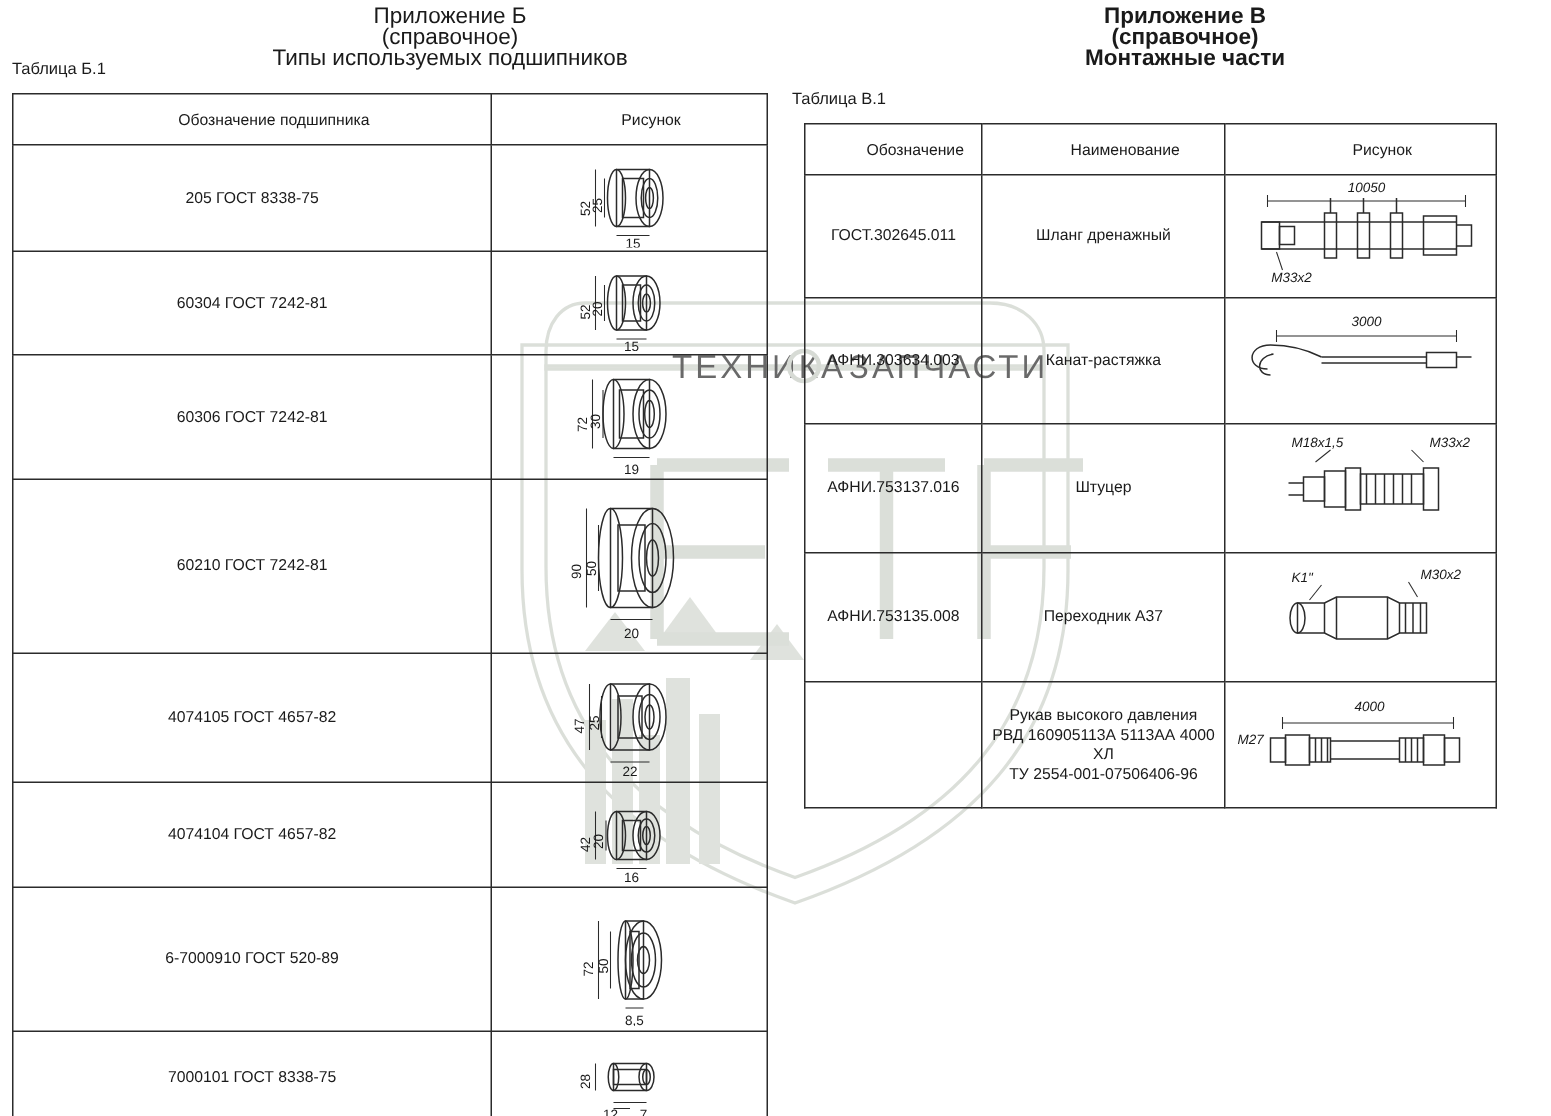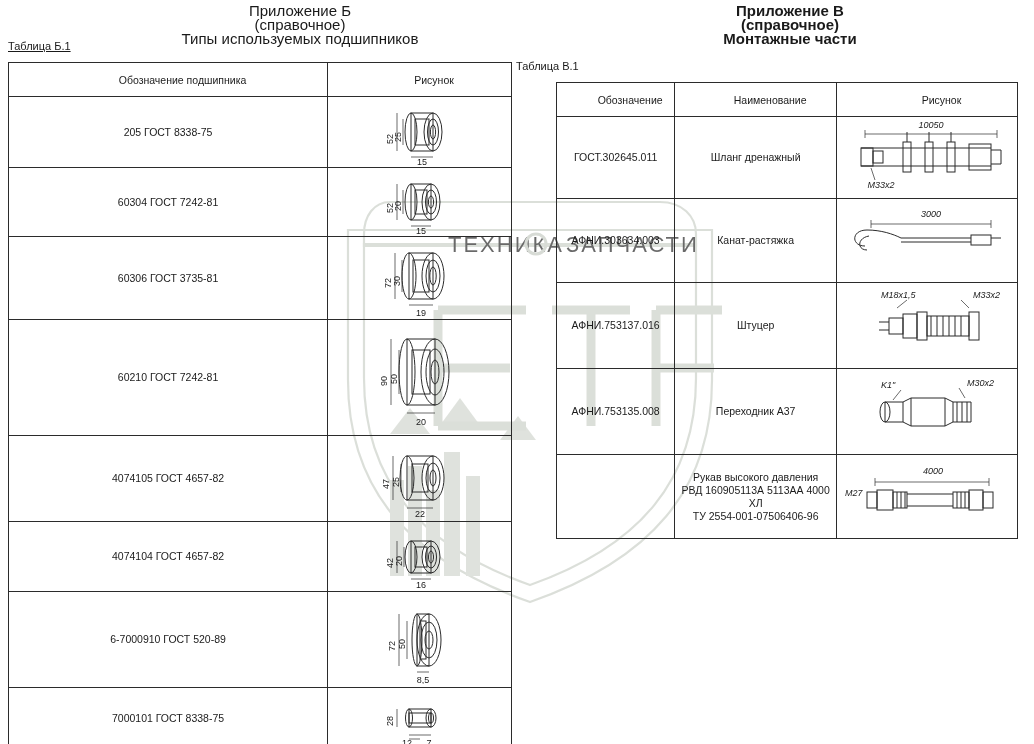--- a/index.html
+++ b/index.html
@@ -35,43 +35,43 @@
     white-space: pre-line;
   }
   #appendix-b-head { left: 140px; top: 4px; width: 320px; }
   #appendix-v-head { left: 640px; top: 4px; width: 300px; font-weight: bold; }
 
   .table-caption {
     position: absolute;
     font-size: 11px;
     color: #1a1a1a;
   }
-  #caption-b { left: 8px; top: 40px; text-decoration: underline; }
-  #caption-v { left: 516px; top: 60px; }
+  #caption-b { left: 8px; top: 40px; }
+  #caption-v { left: 528px; top: 60px; }
 
   
   table.doc-table {
     position: absolute;
     border-collapse: collapse;
     background: transparent;
     z-index: 10;
   }
   table.doc-table td, table.doc-table th {
     border: 1px solid #2b2b2b;
     font-size: 10.5px;
     font-weight: normal;
     text-align: center;
     vertical-align: middle;
     padding: 2px 4px;
     background: transparent;
   }
   table.doc-table th { height: 34px; padding-left: 33px; }
 
   #table-b { left: 8px; top: 62px; width: 504px; }
-  #table-v { left: 556px; top: 82px; width: 462px; }
+  #table-v { left: 536px; top: 82px; width: 462px; }
 
   .cell-label { white-space: pre-line; line-height: 13px; }
   .fig-cell { padding: 0; }
 
   .fig-wrap {
     position: relative;
     width: 100%;
     height: 100%;
     display: flex;
     align-items: center;
@@ -183,21 +183,21 @@
             </g>
             <text x="48" y="38" font-size="9" transform="rotate(-90 48 38)" text-anchor="middle">52</text>
             <text x="56" y="36" font-size="9" transform="rotate(-90 56 36)" text-anchor="middle">20</text>
             <text x="76" y="64" font-size="9" text-anchor="middle">15</text>
           </svg>
         </div>
       </td>
     </tr>
 
     <tr style="height:82px">
-      <td class="cell-label">60306 ГОСТ 3735-81</td>
+      <td class="cell-label">60306 ГОСТ 7242-81</td>
       <td class="fig-cell">
         <div class="fig-wrap">
           <svg width="150" height="78" viewBox="0 0 150 78">
             <g stroke="#2b2b2b" fill="none" stroke-width="1">
               <rect x="64" y="14" width="24" height="46"></rect>
               <rect x="68" y="21" width="16" height="32"></rect>
               <ellipse cx="88" cy="37" rx="11" ry="23"></ellipse>
               <ellipse cx="88" cy="37" rx="7" ry="16"></ellipse>
               <ellipse cx="88" cy="37" rx="3.2" ry="9"></ellipse>
               <ellipse cx="64" cy="37" rx="7" ry="23"></ellipse>

